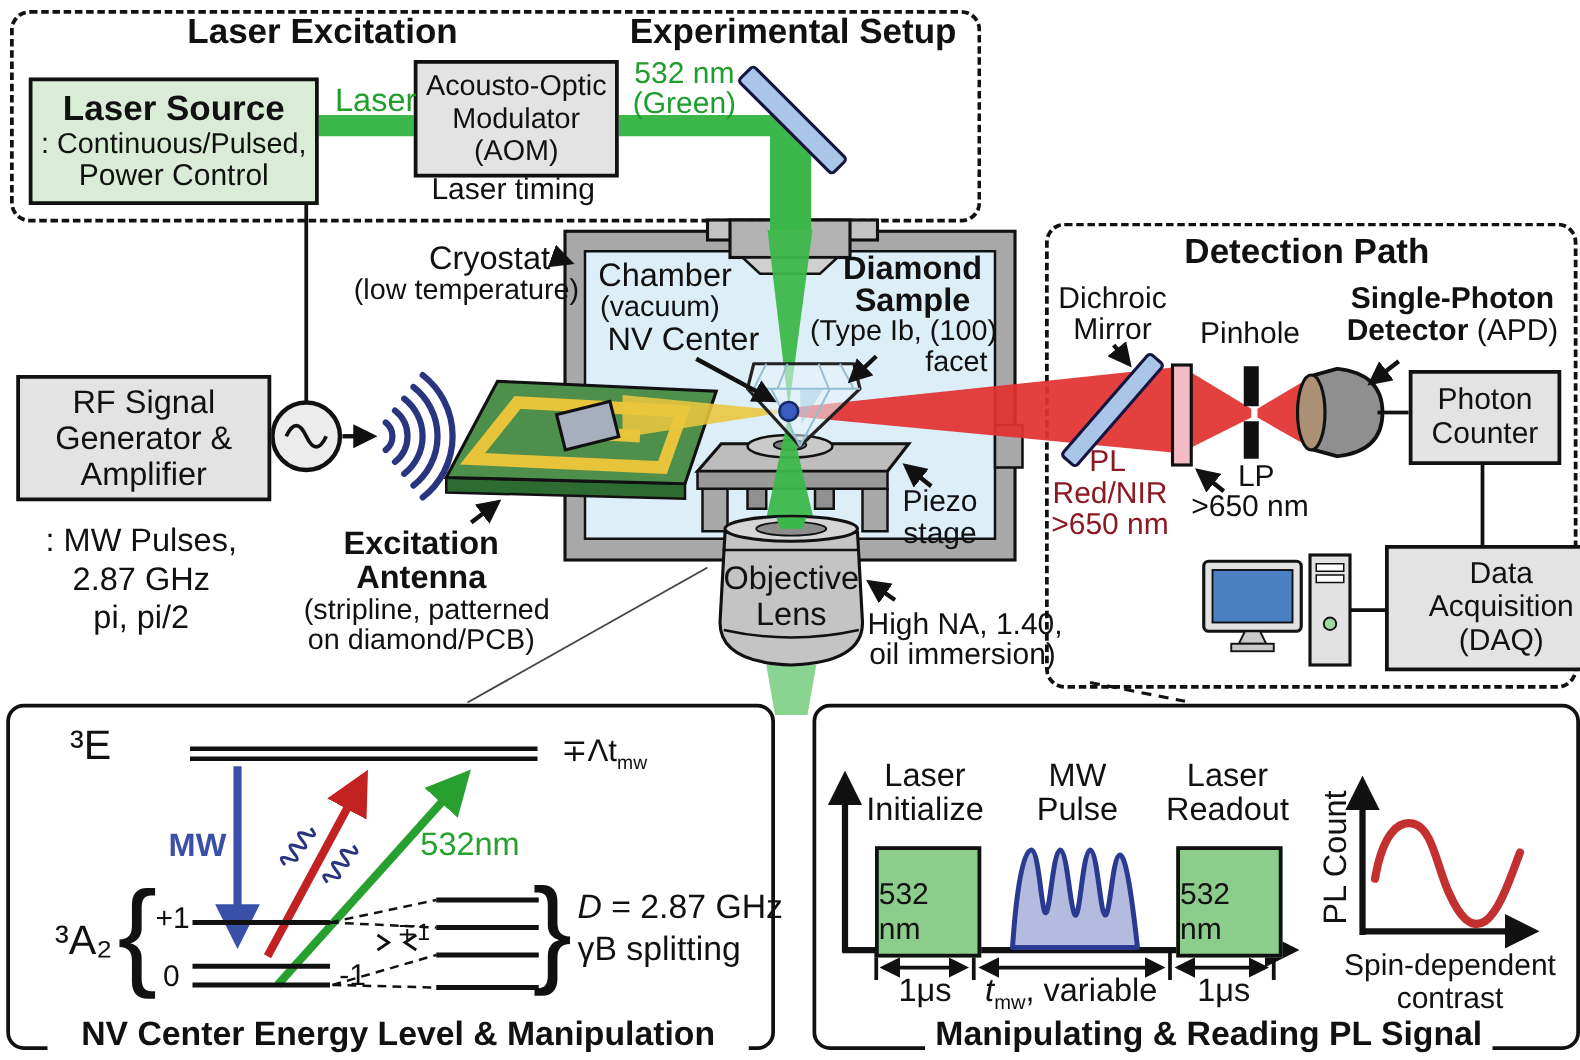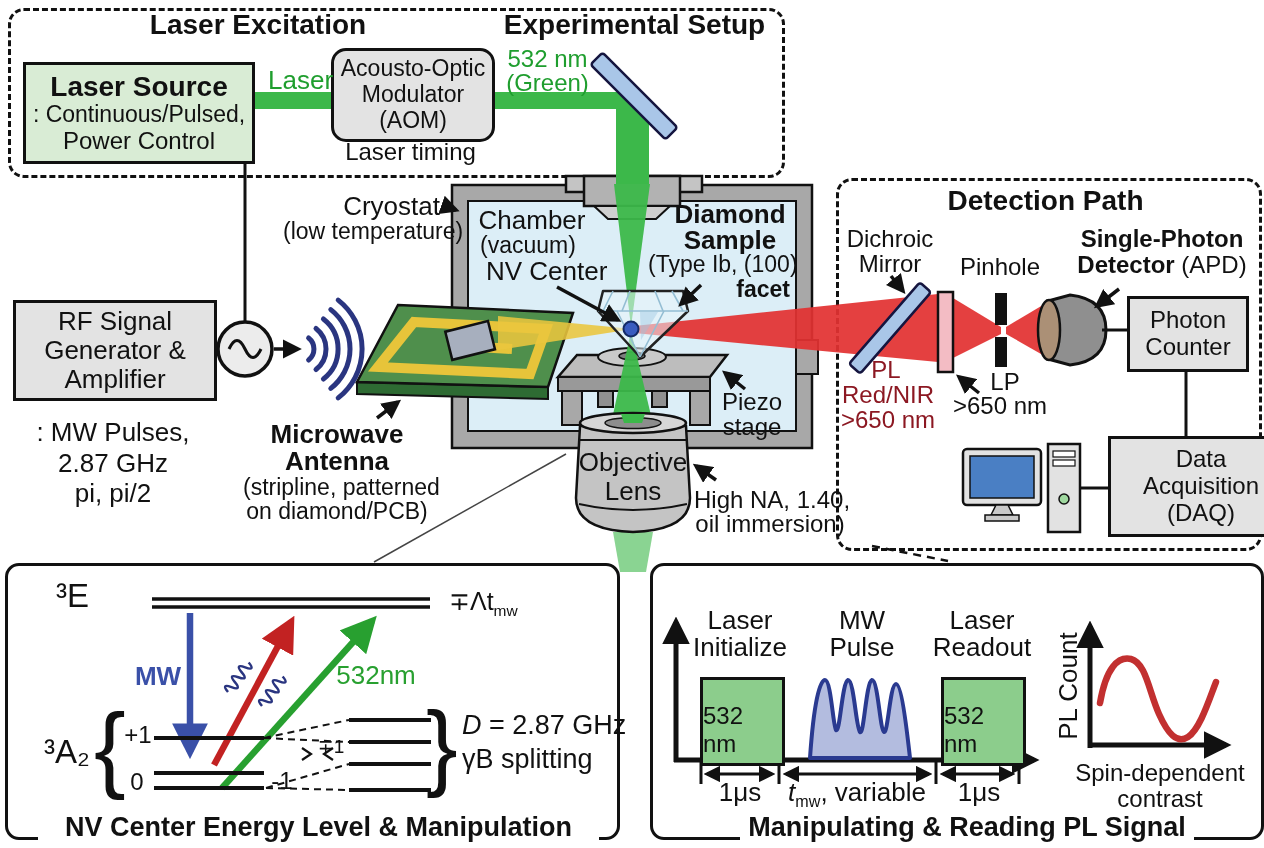--- a/index.html
+++ b/index.html
@@ -230,21 +230,21 @@
       <line x1="1088" y1="745" x2="1226" y2="745" stroke="#111" stroke-width="5" marker-end="url(#mb)"></line>
       <path d="M1100,703 C1106,668 1118,656 1131,659 C1146,663 1149,692 1159,714 C1168,734 1177,744 1188,737 C1200,729 1209,700 1216,682" fill="none" stroke="#c23030" stroke-width="6.5" stroke-linecap="round"></path>
     </g>
   </svg>
 
   <div class="sbox" style="left:23px;top:62px;width:226px;height:96px;background:#d9ecd5;border-width:3.5px;">
     <div class="b t28">Laser Source</div>
     <div class="t23">: Continuous/Pulsed,</div>
     <div class="t24">Power Control</div>
   </div>
-  <div class="sbox" style="left:331px;top:48px;width:158px;height:88px;border-radius:15px;">
+  <div class="sbox" style="left:331px;top:48px;width:158px;height:88px;">
     <div class="t23">Acousto-Optic</div>
     <div class="t23">Modulator</div>
     <div class="t23">(AOM)</div>
   </div>
   <div class="sbox" style="left:13px;top:300px;width:198px;height:95px;">
     <div class="t26">RF Signal</div>
     <div class="t26">Generator &amp;</div>
     <div class="t26">Amplifier</div>
   </div>
   <div class="sbox" style="left:1127px;top:296px;width:116px;height:70px;">
@@ -270,34 +270,34 @@
   <div class="lb t24" style="left:333px;top:139px;width:155px;">Laser timing</div>
   <div class="lb t24 grn" style="left:500px;top:46px;width:95px;">532 nm</div>
   <div class="lb t24 grn" style="left:498px;top:70px;width:99px;">(Green)</div>
 
   <div class="lb t26" style="left:18px;top:417px;width:190px;line-height:1.18;">
     <div>: MW Pulses,</div>
     <div>2.87 GHz</div>
     <div>pi, pi/2</div>
   </div>
 
-  <div class="lb b t26" style="left:266px;top:420px;width:142px;">Microwave</div>
+  <div class="lb b t26" style="left:266px;top:420px;width:142px;">Excitation</div>
   <div class="lb b t26" style="left:266px;top:447px;width:142px;">Antenna</div>
   <div class="lb t23" style="left:243px;top:499px;width:188px;">on diamond/PCB)</div>
   <div class="lb t23" style="left:243px;top:475px;width:188px;">(stripline, patterned</div>
 
   <div class="lb t26" style="left:330px;top:192px;width:110px;text-align:right;">Cryostat</div>
   <div class="lb t23" style="left:283px;top:219px;width:162px;">(low temperature)</div>
   <div class="lb t26" style="left:473px;top:206px;width:118px;">Chamber</div>
   <div class="lb t23" style="left:468px;top:233px;width:120px;">(vacuum)</div>
   <div class="lb t26" style="left:486px;top:257px;width:118px;">NV Center</div>
   <div class="lb b t26" style="left:674px;top:200px;width:112px;">Diamond</div>
   <div class="lb b t26" style="left:674px;top:226px;width:112px;">Sample</div>
   <div class="lb t23" style="left:648px;top:252px;width:142px;text-align:right;">(Type Ib, (100)</div>
-  <div class="lb t23" style="left:648px;top:277px;width:142px;text-align:right;font-weight:bold;">facet</div>
+  <div class="lb t23" style="left:648px;top:277px;width:142px;text-align:right;">facet</div>
   <div class="lb t24" style="left:716px;top:389px;width:72px;">Piezo</div>
   <div class="lb t24" style="left:716px;top:414px;width:72px;">stage</div>
 
   <div class="lb t26" style="left:578px;top:448px;width:110px;">Objective</div>
   <div class="lb t26" style="left:578px;top:477px;width:110px;">Lens</div>
   <div class="lb t24" style="left:694px;top:487px;width:152px;">High NA, 1.40,</div>
   <div class="lb t24" style="left:694px;top:511px;width:152px;">oil immersion)</div>
 
   <div class="lb b t28" style="left:928px;top:186px;width:235px;">Detection Path</div>
   <div class="lb t24" style="left:842px;top:226px;width:96px;">Dichroic</div>

